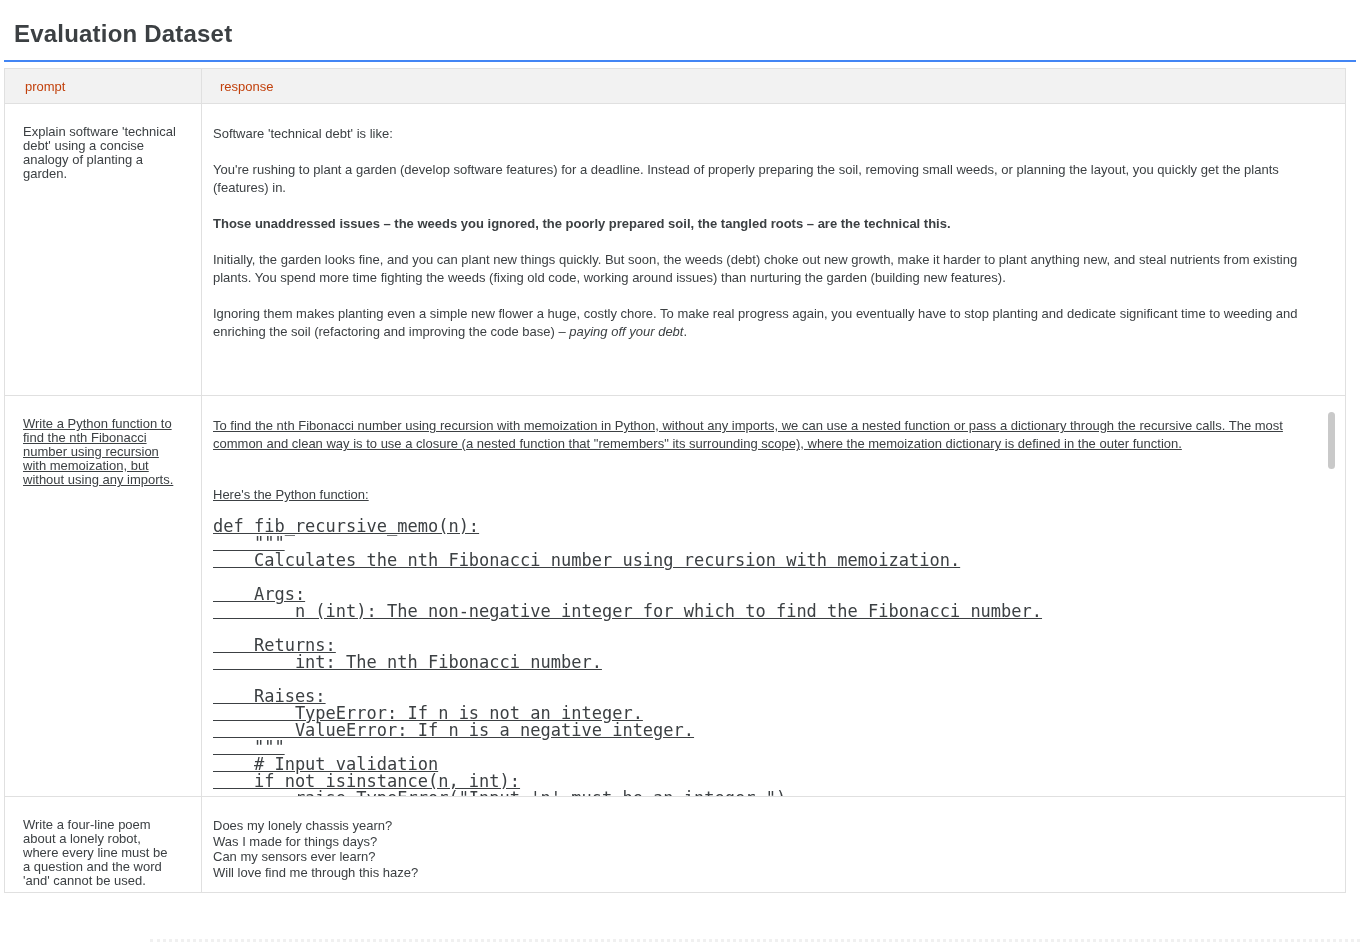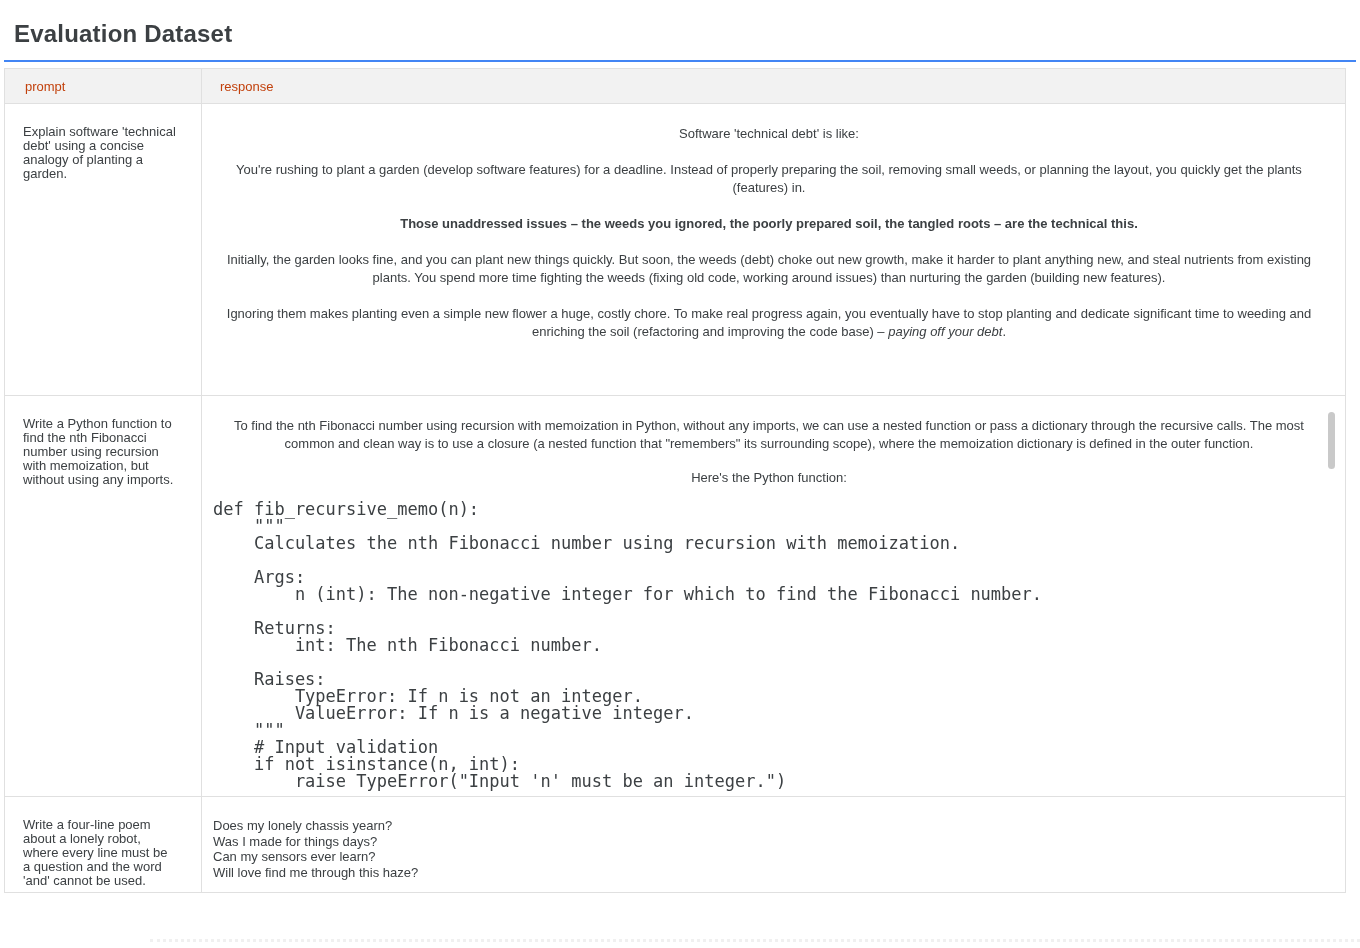--- a/index.html
+++ b/index.html
@@ -49,31 +49,31 @@
     line-height: 14px;
     color: #3c4043;
   }
   td.response-cell {
     padding: 21px 20px 0 11px;
     line-height: 18px;
     color: #3c4043;
     position: relative;
   }
   tr.row-1 td { height: 292px; }
-  tr.row-2 td { height: 400px; }
+  tr.row-2 td { height: 400px; text-decoration: underline; }
   tr.row-3 td { height: 96px; }
-  .response-cell p { margin: 0 0 18px 0; text-align: center; }
+  .response-cell p { margin: 0 0 18px 0; }
   .response-cell p.bold { font-weight: 700; }
   .response-cell strong { font-weight: 400; }
   .response-cell em { font-style: italic; }
   .clip-region {
     height: 379px;
     overflow: hidden;
   }
-  .clip-region p.intro { margin: 0 0 16px 0; }
+  .clip-region p.intro { margin: 0 0 33px 0; }
   .clip-region p.lead-in { margin: 16px 0 14px 0; }
   pre.code-block {
     margin: 0;
     font-family: "DejaVu Sans Mono", "Liberation Mono", monospace;
     font-size: 17px;
     line-height: 17px;
     color: #3c4043;
     white-space: pre;
   }
   .scrollbar-thumb {

